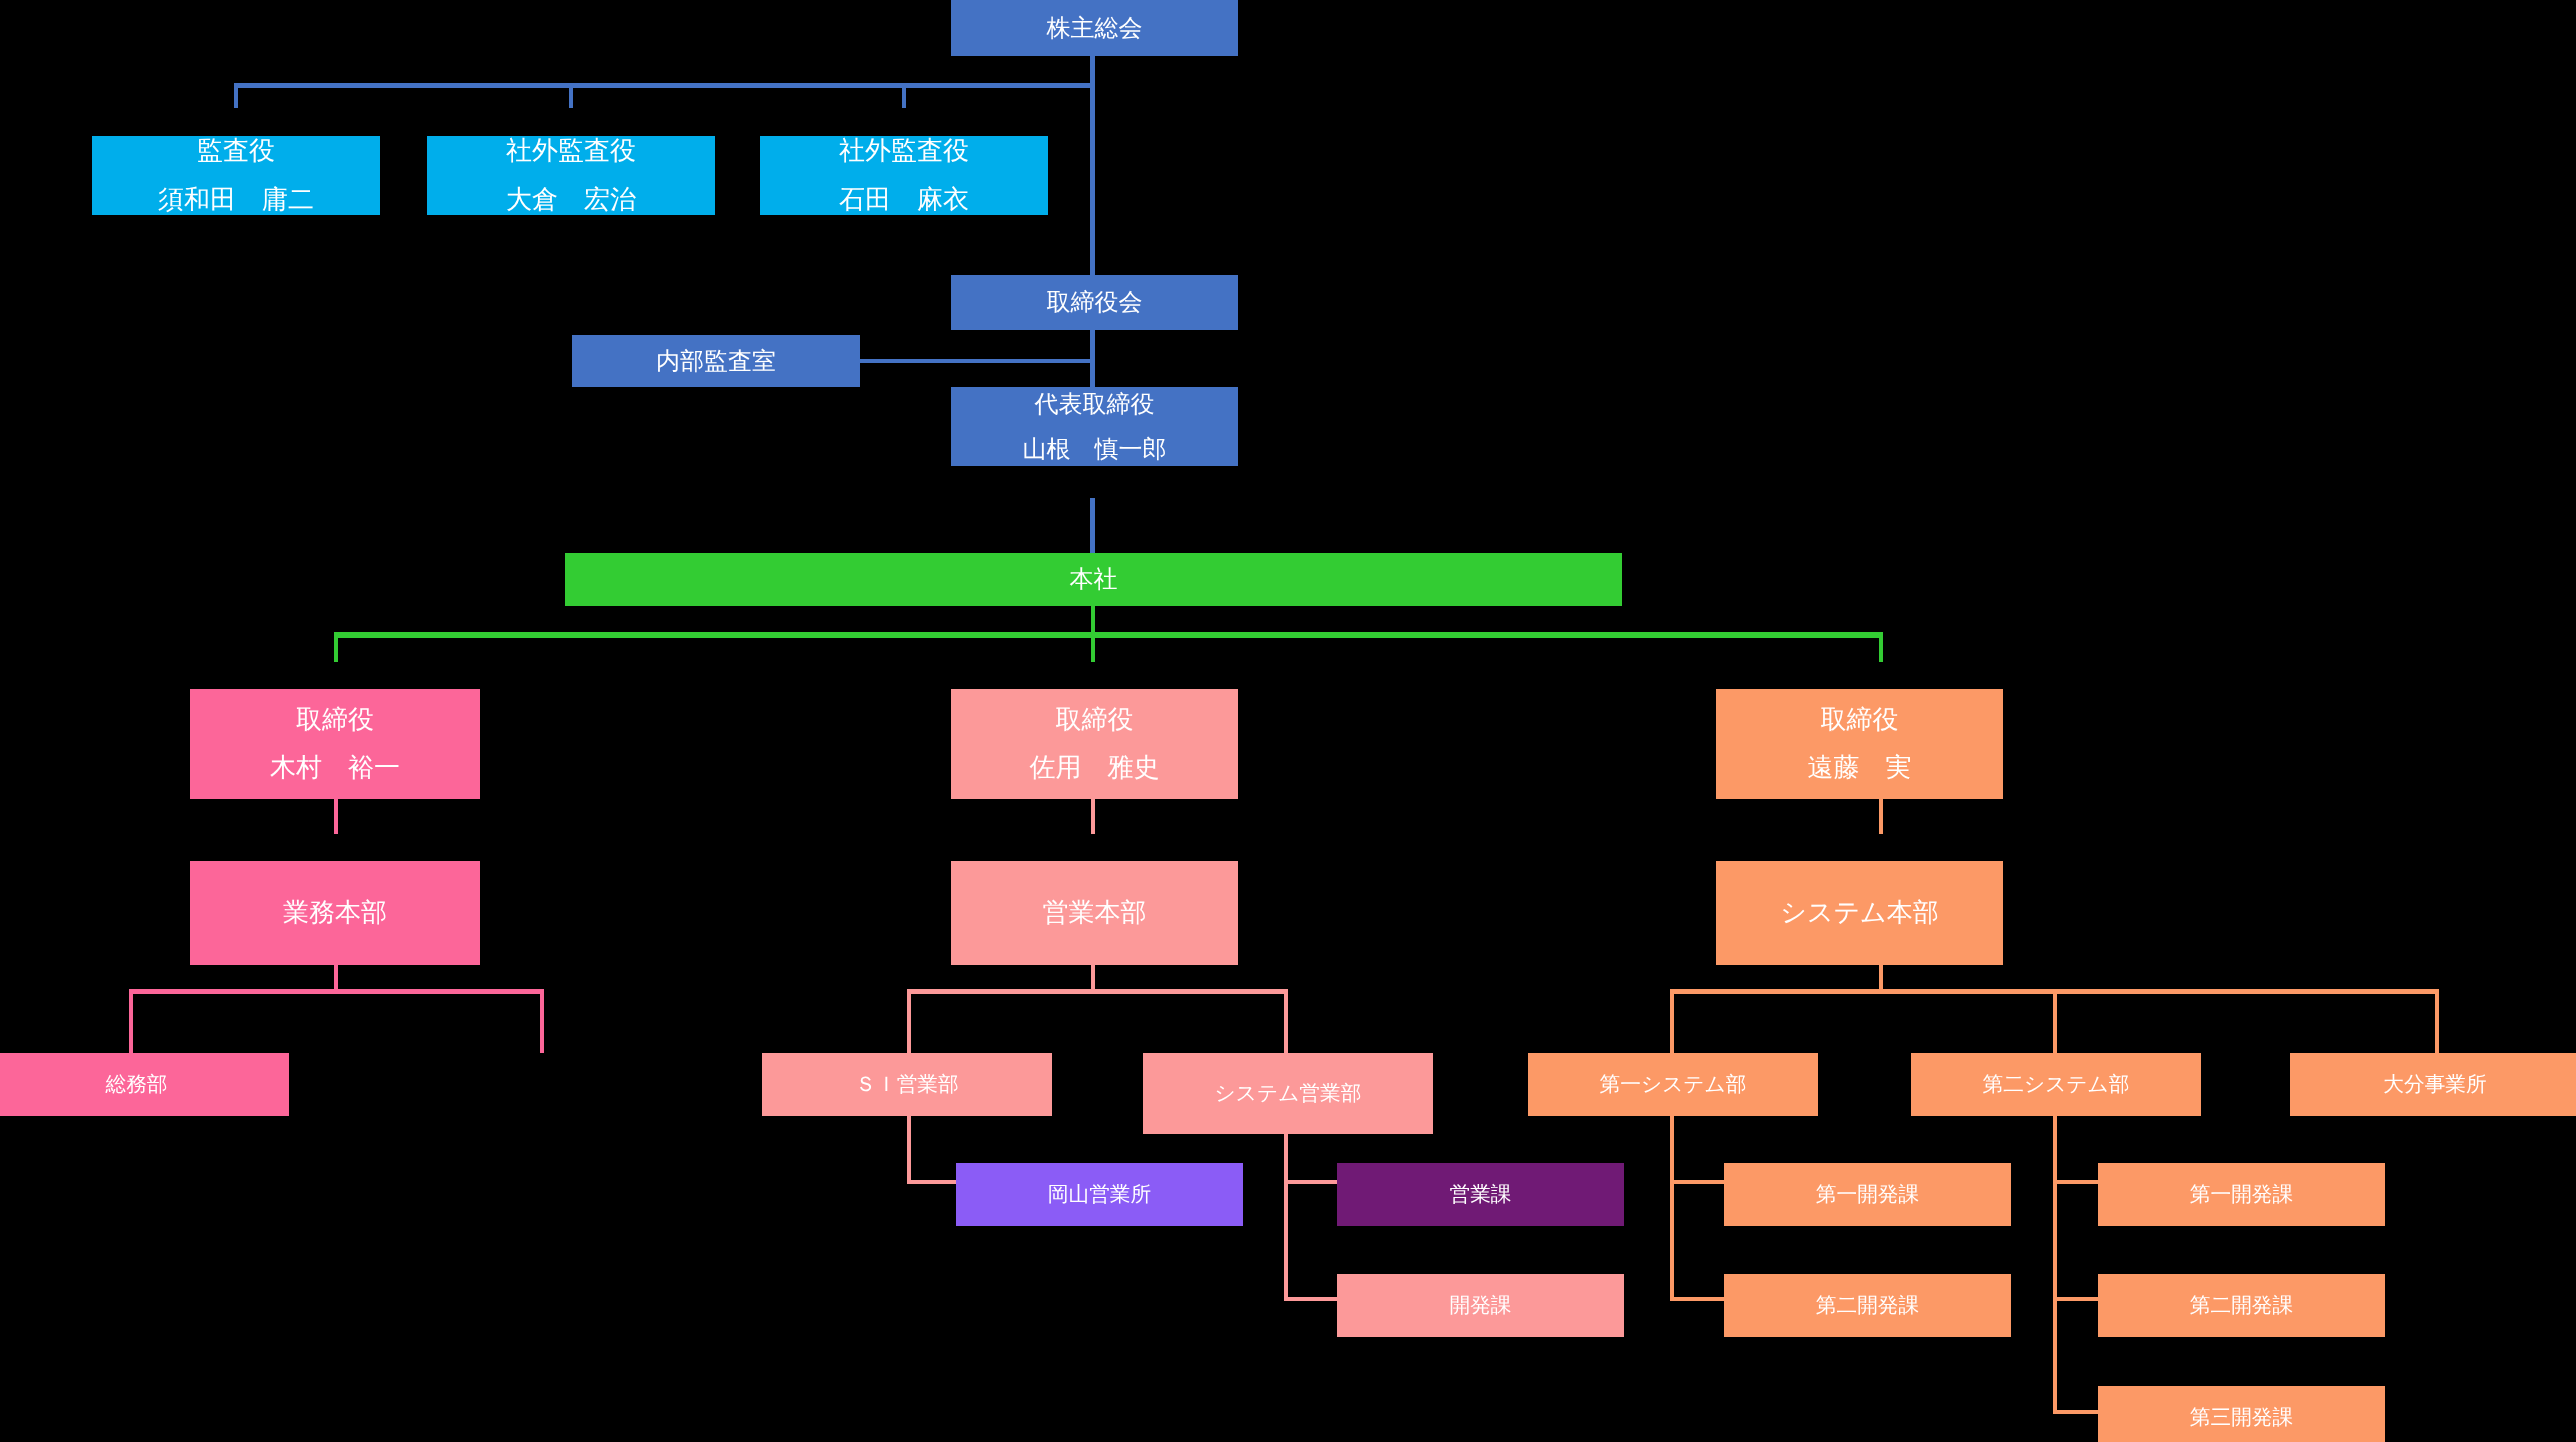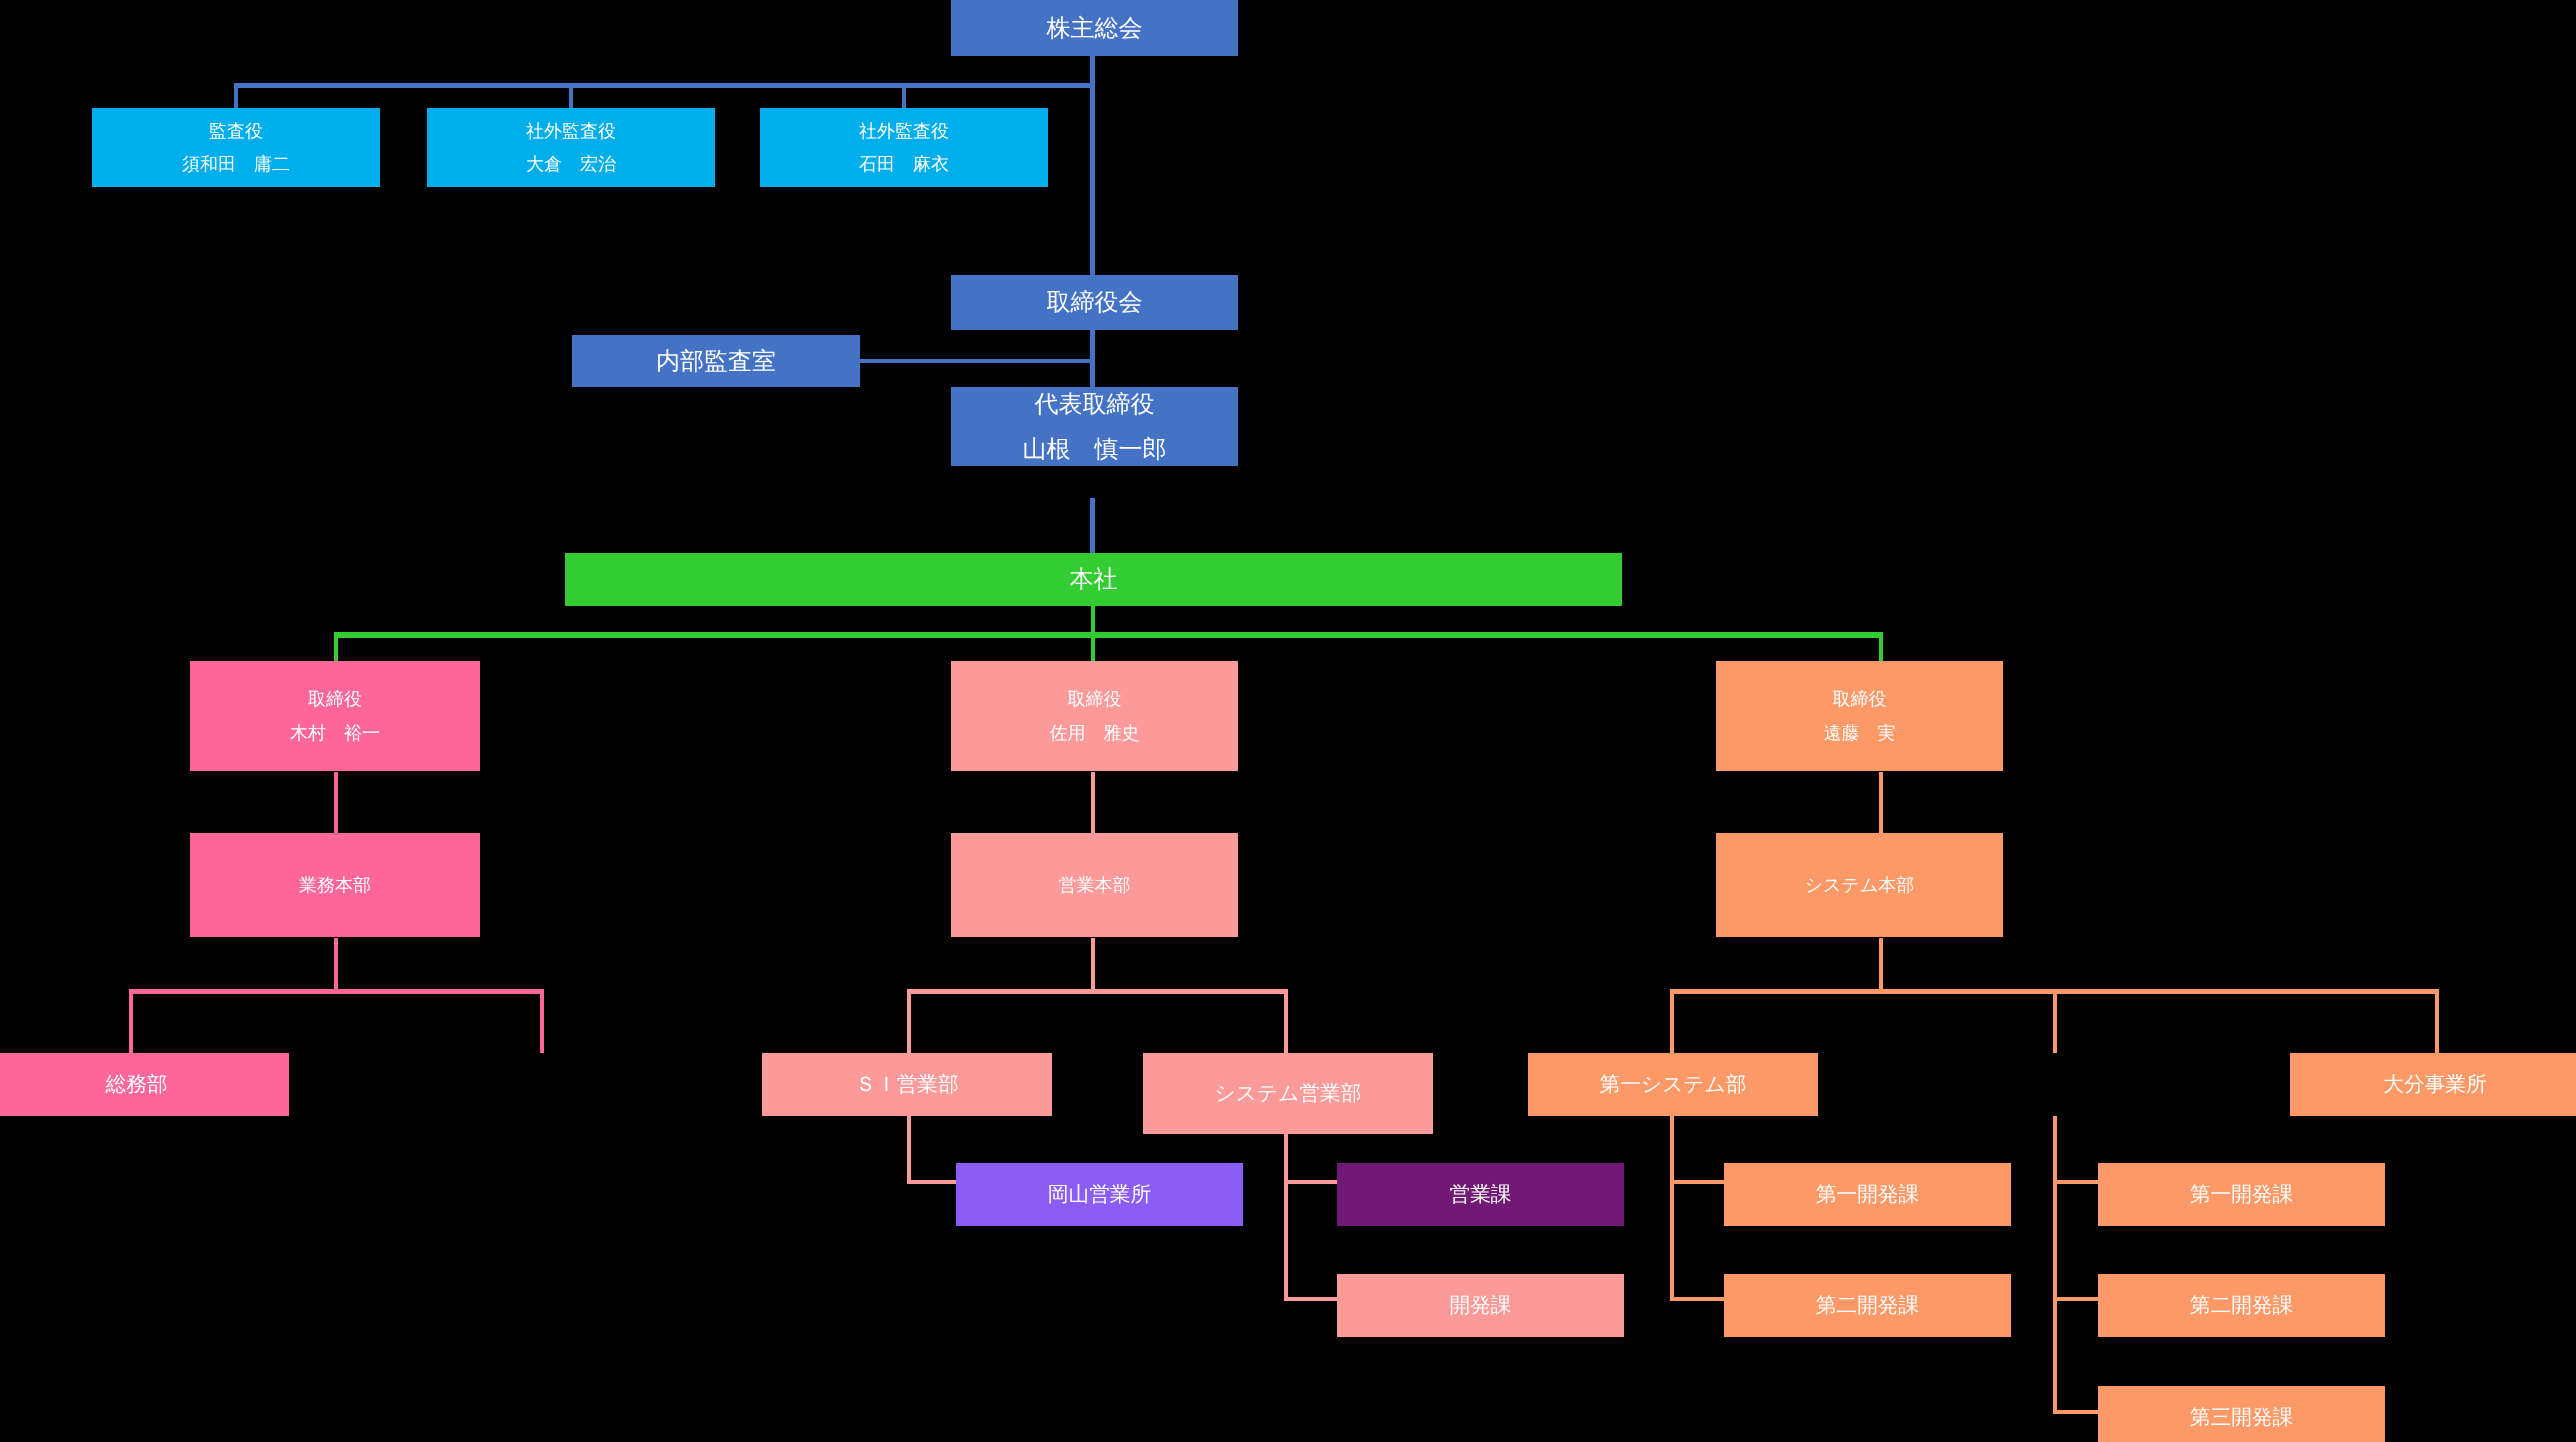--- a/index.html
+++ b/index.html
@@ -37,21 +37,21 @@
 
   
   .conn {
     position: absolute;
     z-index: 1;
   }
 
   
   .sz-xl  { font-size: 24px; }
   .sz-lg  { font-size: 24px; }
-  .sz-md  { font-size: 18px; }
+  .sz-md  { font-size: 26px; margin-top: 28px; }
   .sz-sm  { font-size: 20.7px; }
 </style>
 </head>
 <body>
 
 <div id="chart-root">
 
   <div class="conn" style="left:1090px; top:56px; width:4.7px; height:27px; background:#4472c4;"></div>
 
   <div class="conn" style="left:234px; top:83px; width:861px; height:4.7px; background:#4472c4;"></div>
@@ -188,20 +188,23 @@
     <span class="line2">遠藤　実</span>
   </div>
 
   <div class="node sz-md" style="left:1716px; top:833px; width:287px; height:104px; background:#fc9966;">
     <span class="line1">システム本部</span>
   </div>
 
   <div class="node sz-sm" style="left:1528px; top:1053px; width:290px; height:63px; background:#fc9966;">
     <span class="line1">第一システム部</span>
   </div>
+  <div class="node sz-sm" style="left:1911px; top:1053px; width:290px; height:63px; background:#fc9966;">
+    <span class="line1">第二システム部</span>
+  </div>
   <div class="node sz-sm" style="left:2290px; top:1053px; width:290px; height:63px; background:#fc9966;">
     <span class="line1">大分事業所</span>
   </div>
 
   <div class="node sz-sm" style="left:1724px; top:1163px; width:287px; height:63px; background:#fc9966;">
     <span class="line1">第一開発課</span>
   </div>
   <div class="node sz-sm" style="left:1724px; top:1274px; width:287px; height:63px; background:#fc9966;">
     <span class="line1">第二開発課</span>
   </div>

